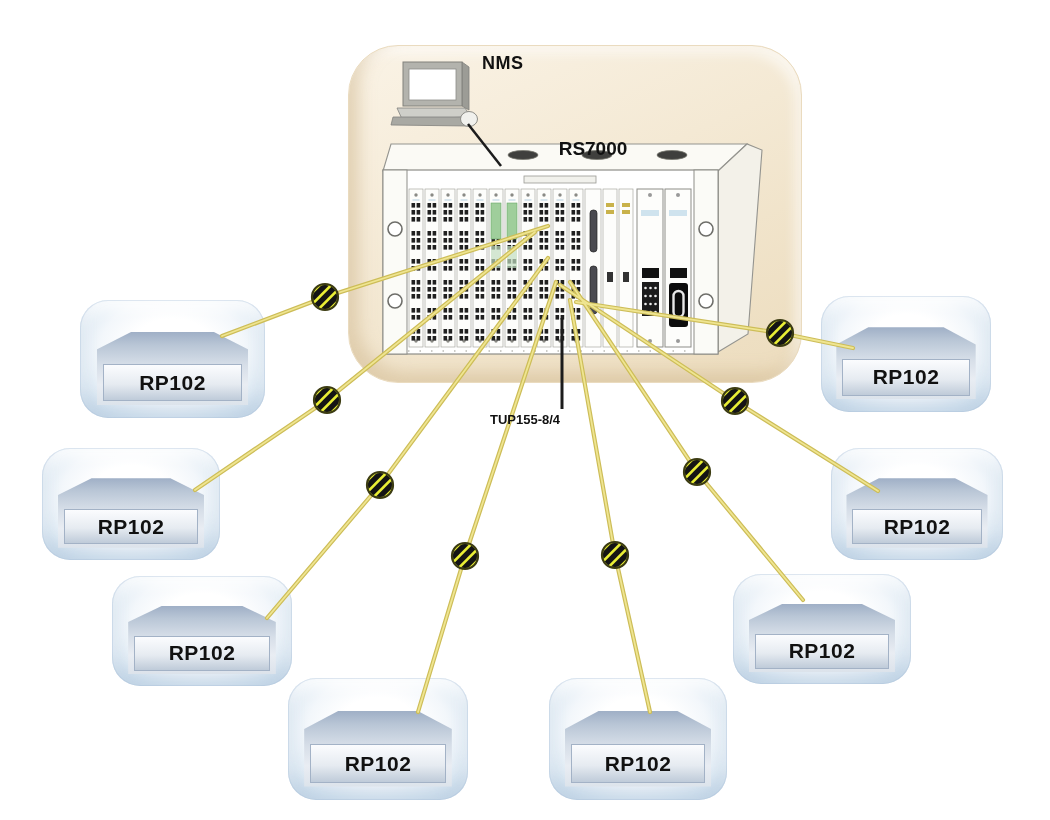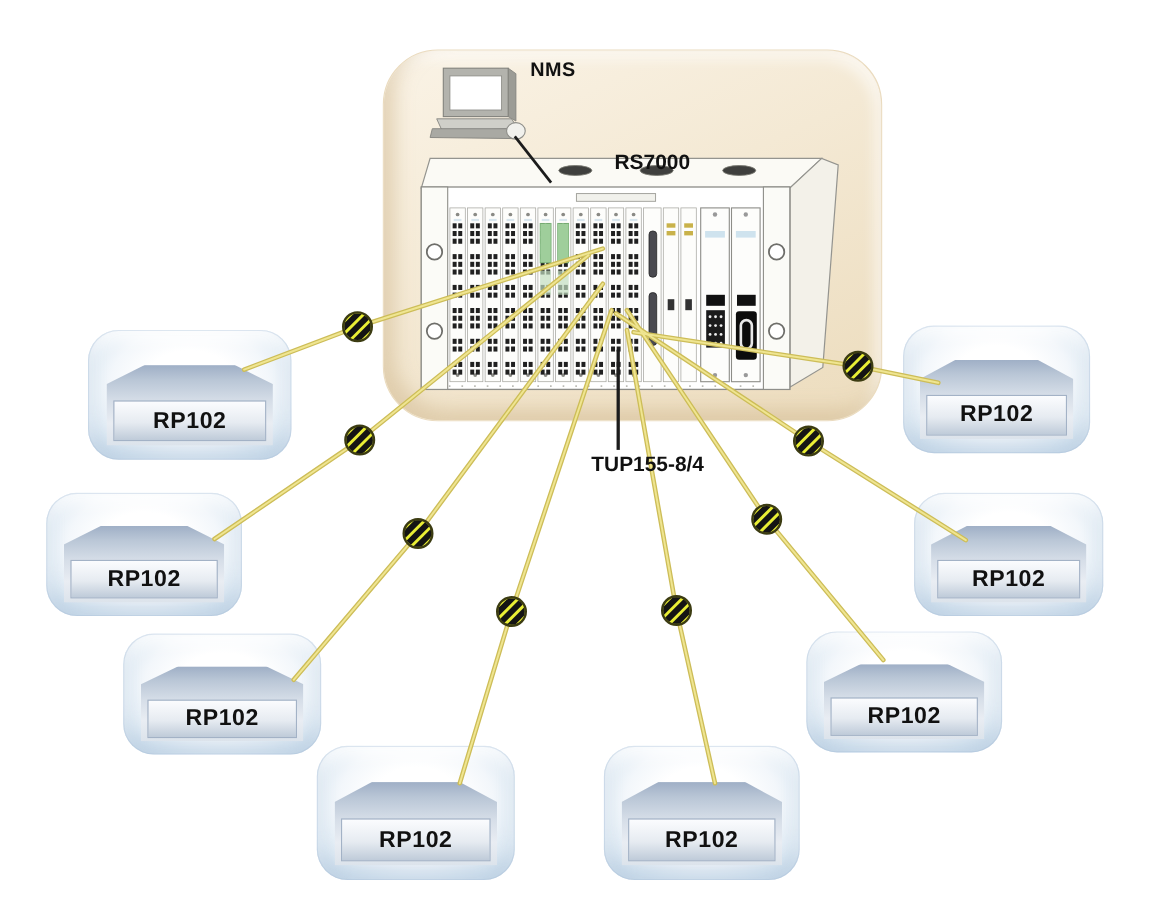--- a/index.html
+++ b/index.html
@@ -35,21 +35,21 @@
     position:absolute;left:4%;right:4%;top:44%;bottom:5%;
     background:linear-gradient(180deg,#fbfcfe 0%,#e6ebf1 55%,#bfcbd9 100%);
     border:1px solid #a3b2c6;
     display:flex;align-items:center;justify-content:center;
     font-weight:700;font-size:21px;color:#111;letter-spacing:.5px;
   }
 
   .floating-label{position:absolute;color:#111;font-weight:700;white-space:nowrap;}
   #nms-label{left:482px;top:53px;font-size:18px;letter-spacing:.5px;}
   #rs7000-label{left:538px;top:114px;width:110px;text-align:center;font-size:19px;margin-top:24px;}
-  #tup-label{left:490px;top:412px;width:150px;text-align:right;font-size:19px;}
+  #tup-label{left:490px;top:412px;width:150px;text-align:left;font-size:13px;}
 </style>
 </head>
 <body>
 
 <div class="stage">
 
   <div class="panel"></div>
 
   <div class="node" style="left:80px;top:300px;width:185px;height:118px">
     <div class="device">

